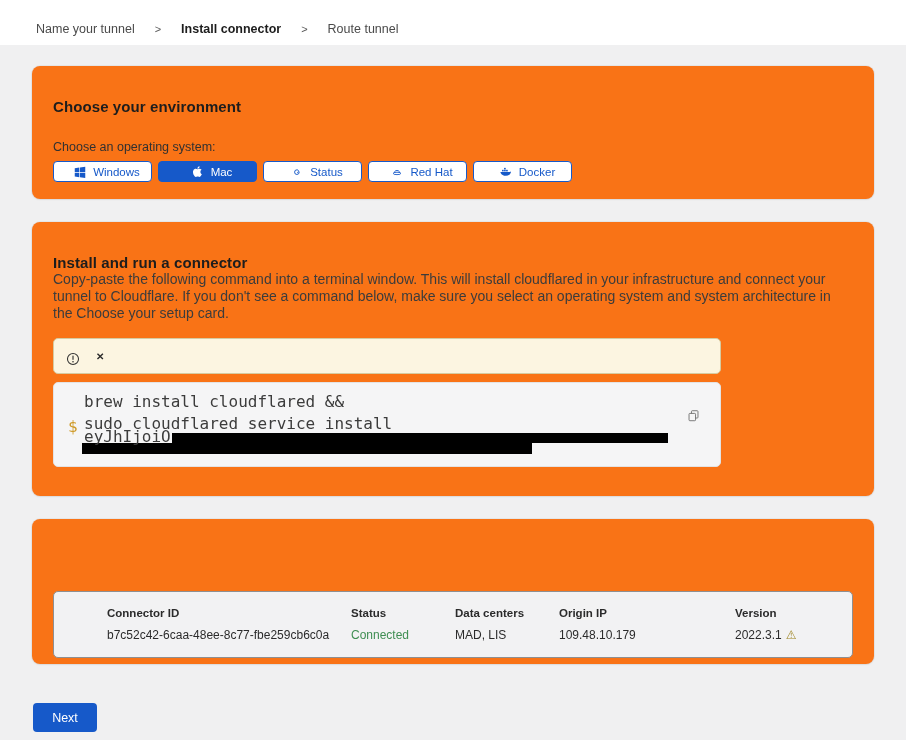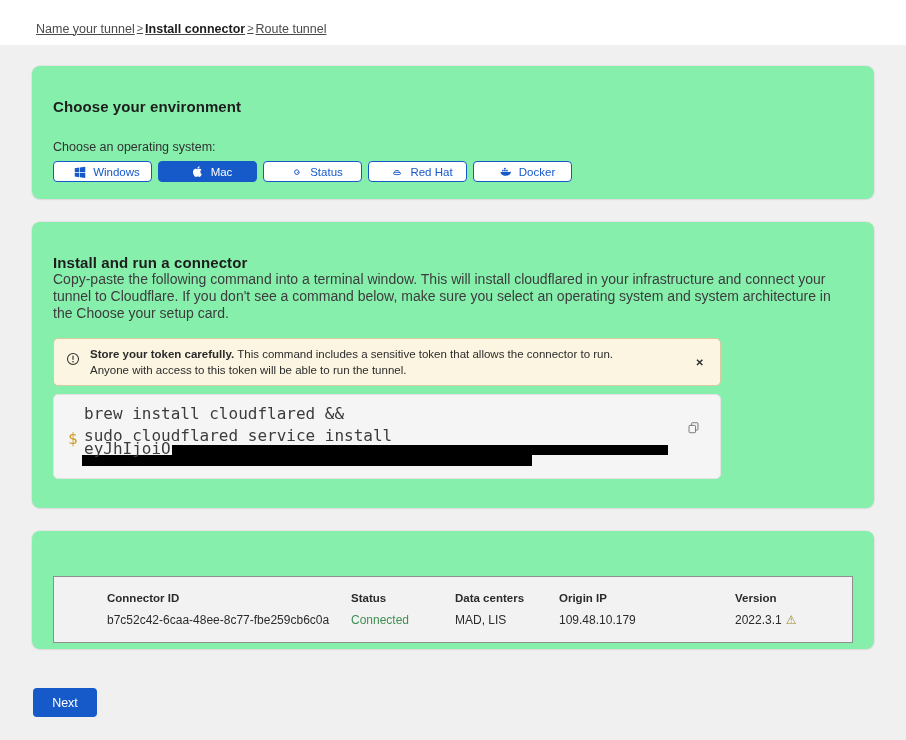--- a/index.html
+++ b/index.html
@@ -12,29 +12,29 @@
     overflow: hidden;
   }
   
   .topbar {
     background: #ffffff;
     height: 45px;
     display: flex;
     align-items: center;
     padding: 12px 0 0 36px;
   }
-  .breadcrumb { display: flex; gap: 2px; font-size: 12.5px; color: #4a4a4a; text-decoration: underline; }
+  .breadcrumb { display: flex; align-items: center; gap: 20px; font-size: 12.5px; color: #4a4a4a; }
   .breadcrumb .crumb { cursor: default; }
   .breadcrumb .crumb.active { font-weight: bold; color: #1d1d1d; }
   .breadcrumb .sep { color: #595959; font-size: 11px; }
 
   .main { padding: 0 32px; }
 
   .card {
-    background: #86efac;
+    background: #f97316;
     border-radius: 8px;
     box-shadow: 0 0 0 1px rgba(0,0,0,0.045), 0 1px 2px rgba(0,0,0,0.05);
     margin-bottom: 23px;
   }
   .card.first { margin-top: 21px; }
 
   .card-title { font-size: 15px; font-weight: bold; color: #1d1d1d; letter-spacing: .1px; }
 
   
   .env-card { padding: 32px 21px 17px 21px; }
@@ -98,24 +98,24 @@
   .redact.bar1 { width: 496px; height: 10px; margin-left: 1px; }
   .redact.bar2 { display: block; width: 450px; height: 11px; margin-left: -2px; margin-top: 0px; }
   .copy-btn {
     position: absolute; top: 26px; right: 20px;
     background: transparent; border: none; cursor: pointer; padding: 0;
   }
 
   
   .connectors-card { padding: 32px 21px 6px 21px; }
   .conn-table {
-    margin-top: 13px;
+    margin-top: 40px;
     border: 1px solid #8f8f90;
     background: #f2f2f3;
-    border-radius: 0;
+    border-radius: 5px;
     padding: 15px 10px 15px 53px;
   }
   .conn-grid { display: grid; grid-template-columns: 244px 104px 104px 176px 1fr; }
   .conn-grid.head { font-size: 11.5px; font-weight: bold; color: #2b2b2b; }
   .conn-grid.row { margin-top: 9px; font-size: 12px; color: #2b2b2b; }
   .status-connected { color: #3f8e52; }
   .version-cell { display: flex; align-items: center; gap: 4px; }
   .warn-tri { color: #9d8420; font-size: 12px; }
 
   
@@ -207,23 +207,20 @@
     <p class="install-desc">Copy-paste the following command into a terminal window. This will install cloudflared in your infrastructure and connect your tunnel to Cloudflare. If you don't see a command below, make sure you select an operating system and system architecture in the Choose your setup card.</p>
 
     <div class="warn-banner">
       <span class="warn-icon" style="display:flex">
         <svg width="14" height="14" viewBox="0 0 16 16">
             <circle cx="8" cy="8" r="6.3" fill="none" stroke="#313131" stroke-width="1.2"></circle>
             <rect x="7.35" y="4.2" width="1.3" height="4.7" fill="#313131"></rect>
             <circle cx="8" cy="11.1" r=".95" fill="#313131"></circle>
           </svg>
       </span>
-      <div class="warn-text">
-        <b>Store your token carefully.</b><span> This command includes a sensitive token that allows the connector to run. Anyone with access to this token will be able to run the tunnel.</span>
-      </div>
       <button class="warn-close">✕</button>
     </div>
 
     <div class="code-block">
       <div class="code-row cmd1">
         <span class="code-gutter"></span>
         <span class="code-content">brew install cloudflared &amp;&amp;</span>
       </div>
       <div class="code-row">
         <span class="code-gutter">$</span>

